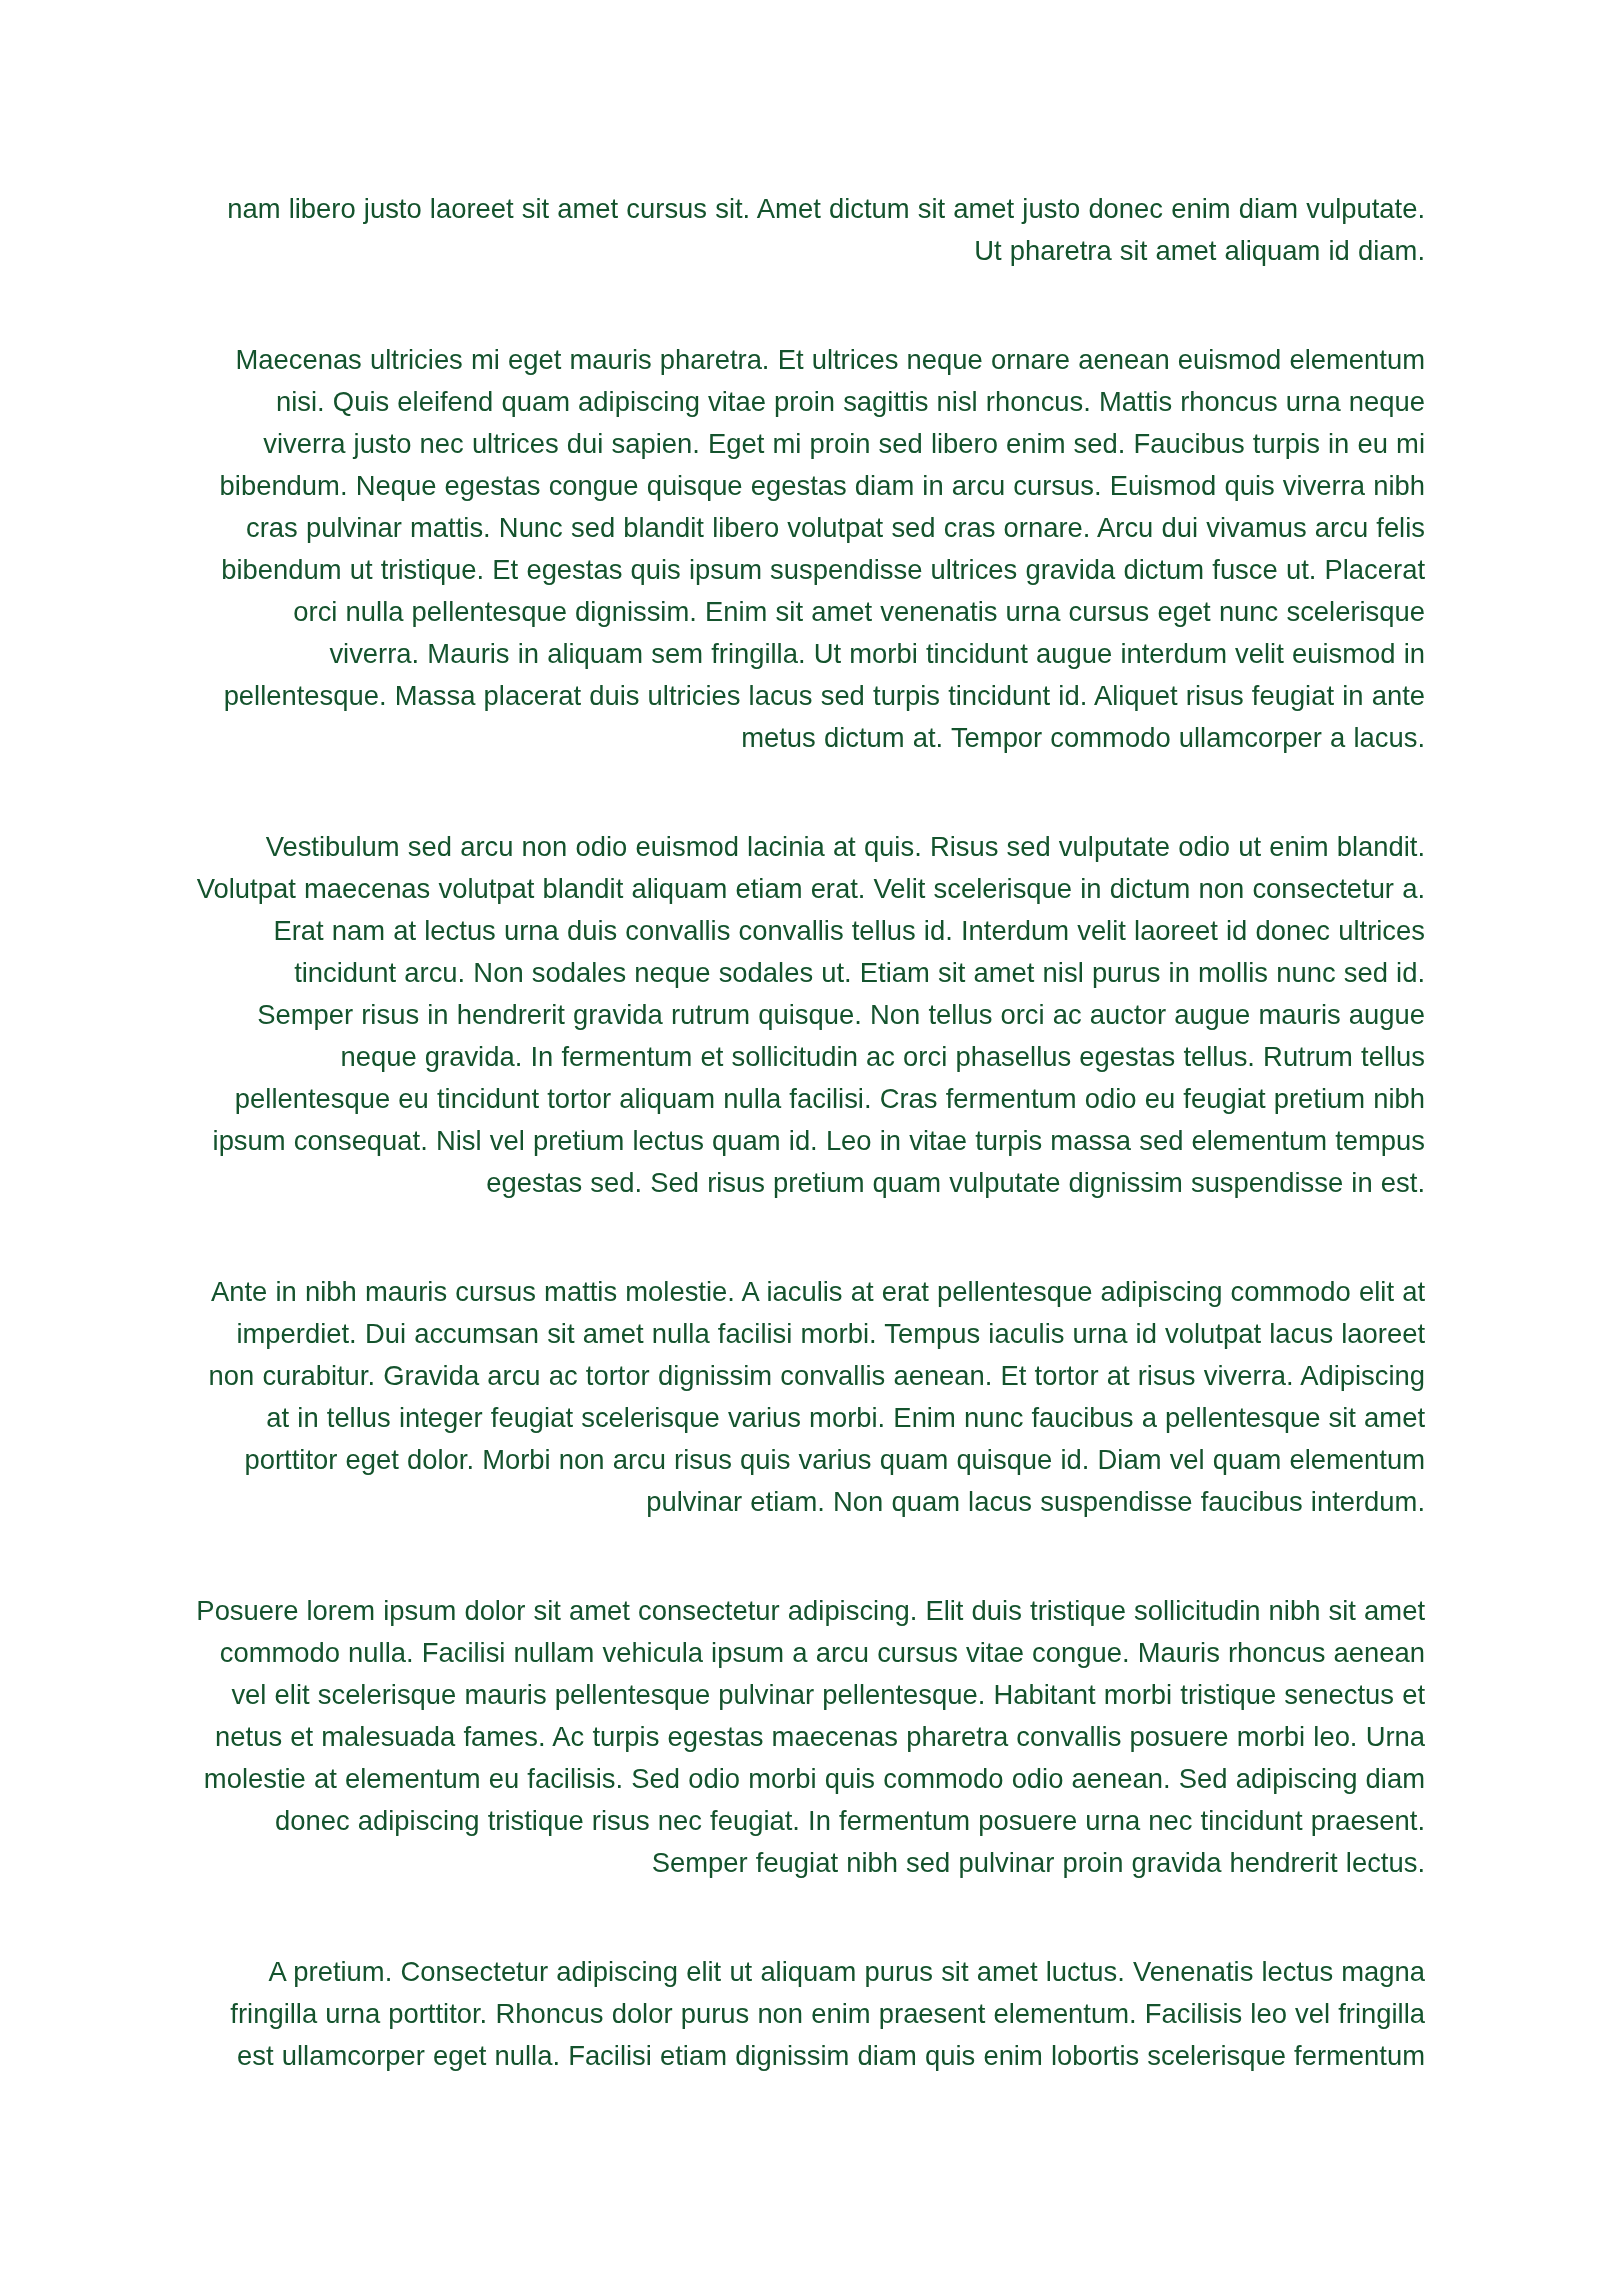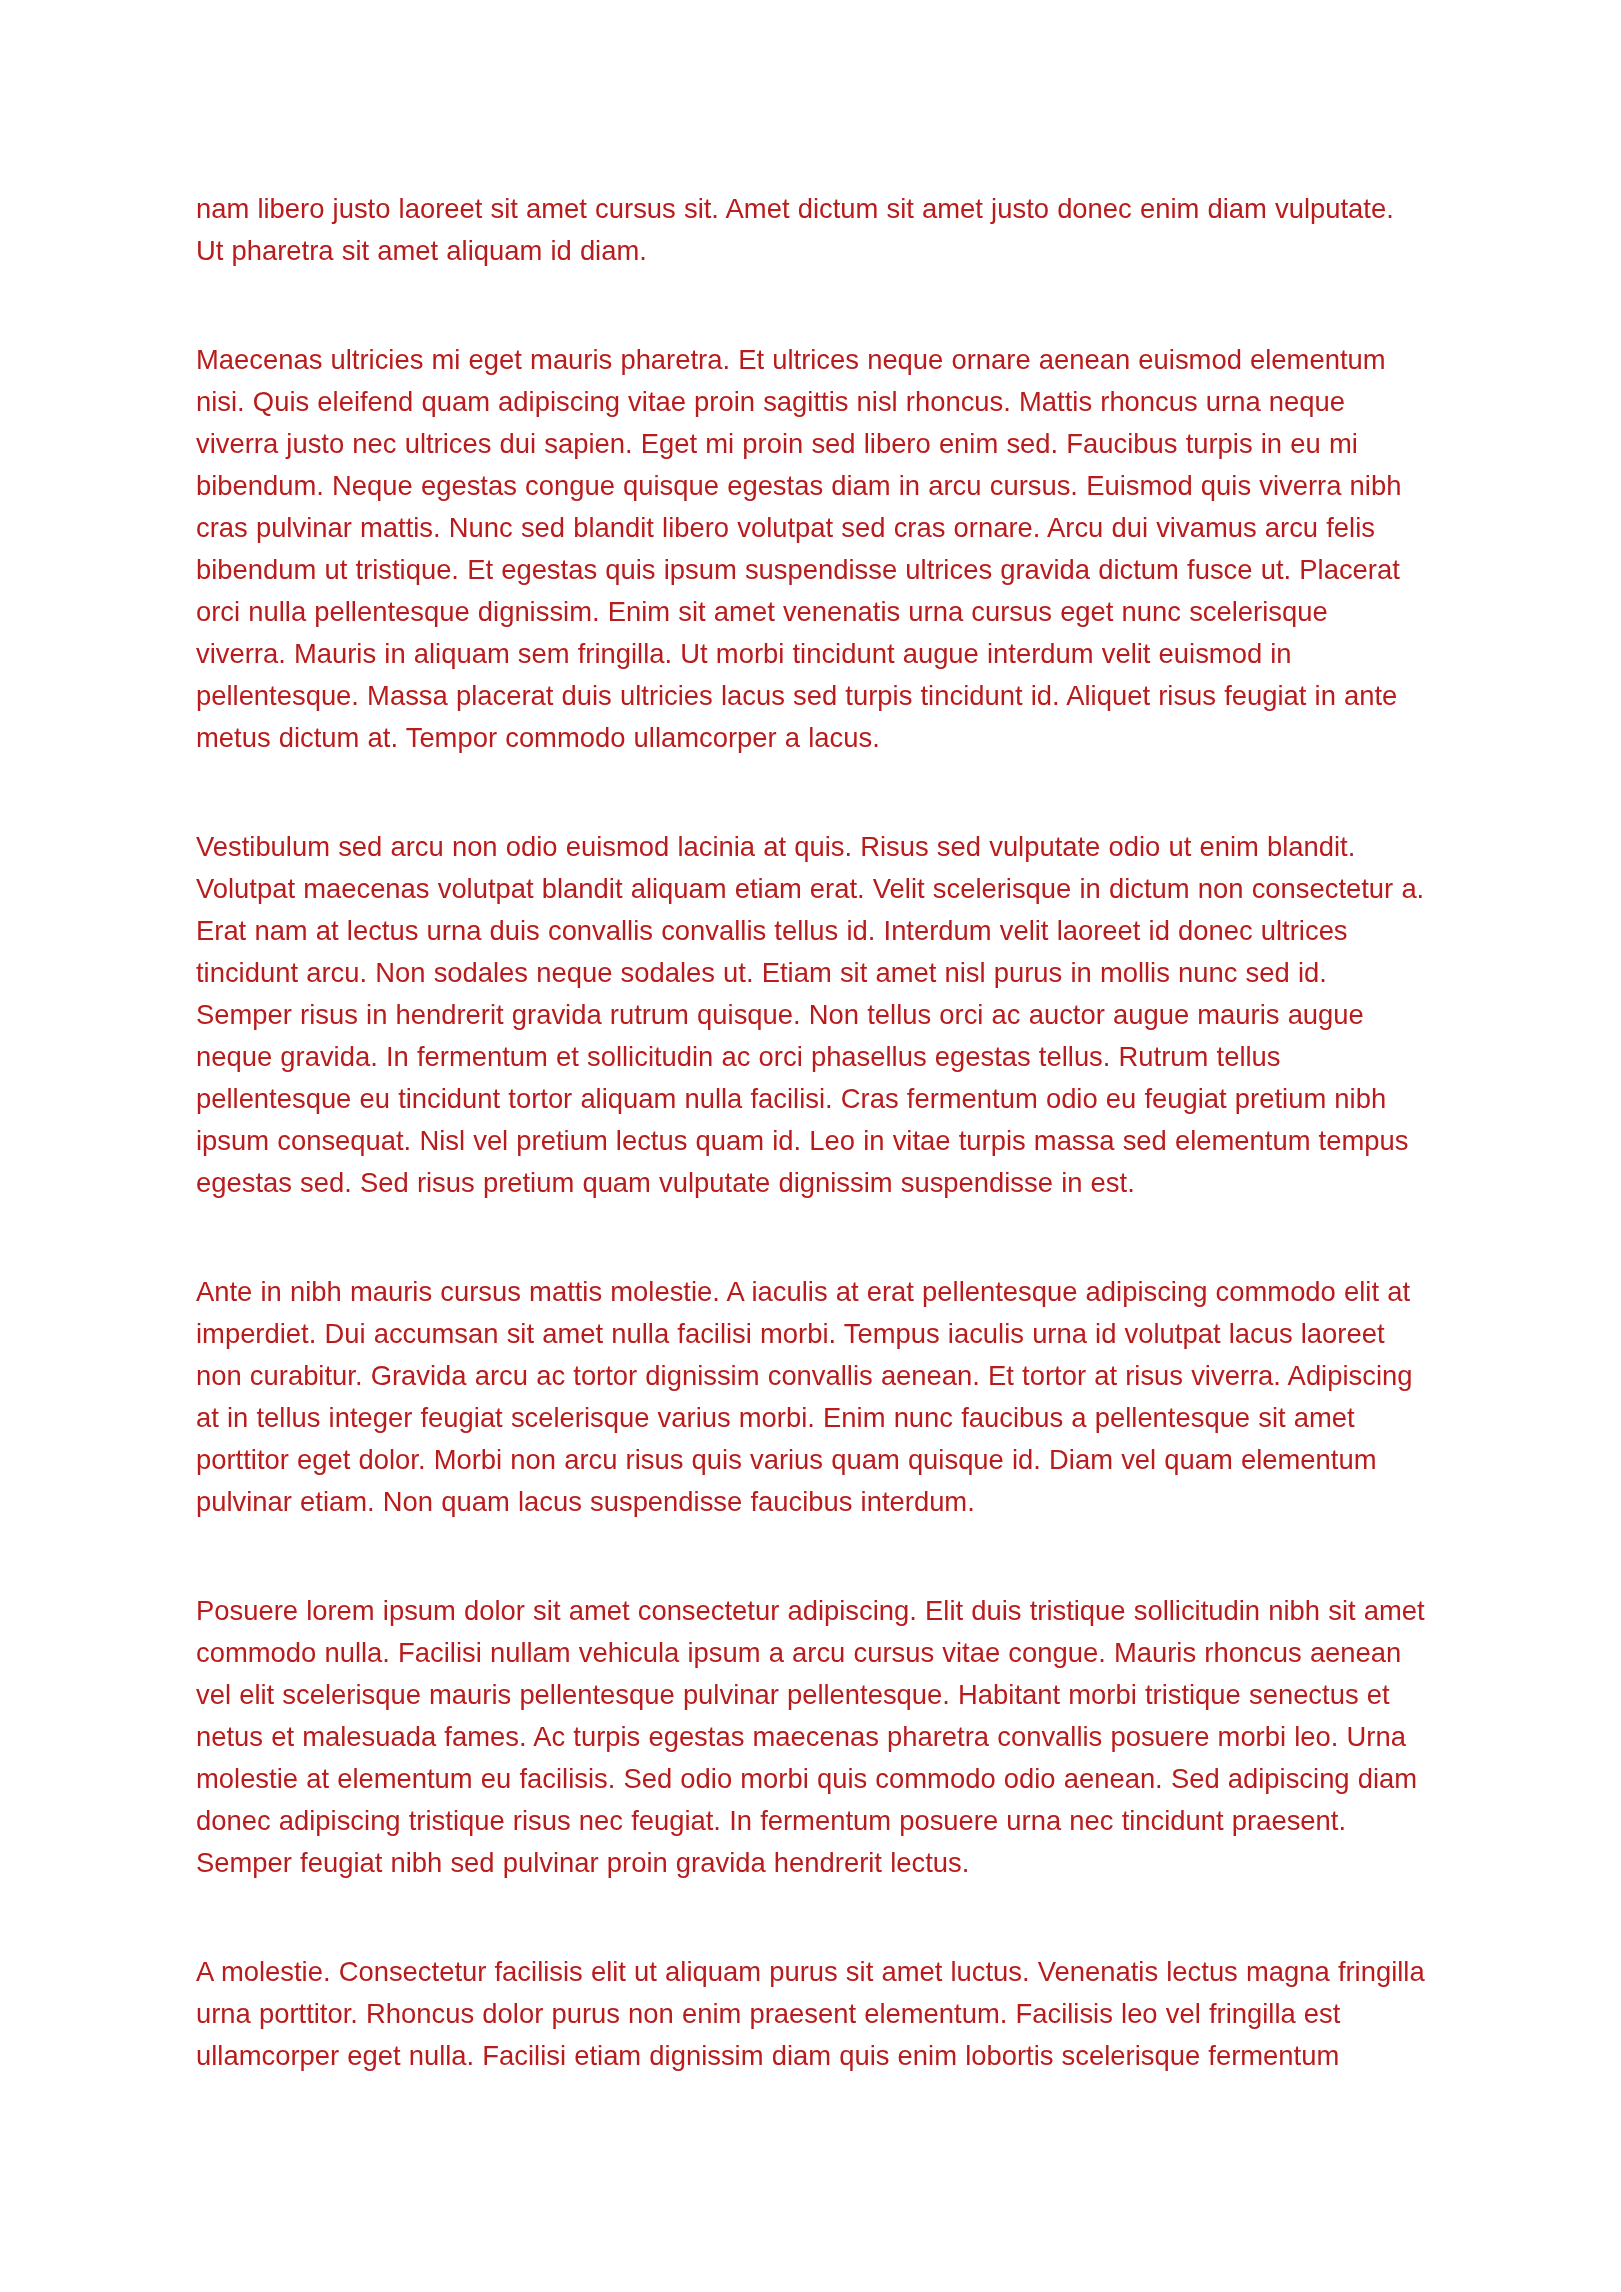--- a/index.html
+++ b/index.html
@@ -17,32 +17,32 @@
     box-sizing: border-box;
     width: 1621px;
     height: 2293px;
     background: #ffffff;
     padding: 188px 196px 0 196px;
   }
   .page p {
     margin: 0 0 67px 0;
     font-size: 27.4px;
     line-height: 42px;
-    color: #b91c1c;
-    text-align: left;
+    color: #14532d;
+    text-align: right;
     word-spacing: 0.02em;
   }
   .page p:last-child {
     margin-bottom: 0;
   }
 </style>
 </head>
 <body>
 
 <main class="page">
   <p>nam libero justo laoreet sit amet cursus sit. Amet dictum sit amet justo donec enim diam vulputate. Ut pharetra sit amet aliquam id diam.</p>
   <p>Maecenas ultricies mi eget mauris pharetra. Et ultrices neque ornare aenean euismod elementum nisi. Quis eleifend quam adipiscing vitae proin sagittis nisl rhoncus. Mattis rhoncus urna neque viverra justo nec ultrices dui sapien. Eget mi proin sed libero enim sed. Faucibus turpis in eu mi bibendum. Neque egestas congue quisque egestas diam in arcu cursus. Euismod quis viverra nibh cras pulvinar mattis. Nunc sed blandit libero volutpat sed cras ornare. Arcu dui vivamus arcu felis bibendum ut tristique. Et egestas quis ipsum suspendisse ultrices gravida dictum fusce ut. Placerat orci nulla pellentesque dignissim. Enim sit amet venenatis urna cursus eget nunc scelerisque viverra. Mauris in aliquam sem fringilla. Ut morbi tincidunt augue interdum velit euismod in pellentesque. Massa placerat duis ultricies lacus sed turpis tincidunt id. Aliquet risus feugiat in ante metus dictum at. Tempor commodo ullamcorper a lacus.</p>
   <p>Vestibulum sed arcu non odio euismod lacinia at quis. Risus sed vulputate odio ut enim blandit. Volutpat maecenas volutpat blandit aliquam etiam erat. Velit scelerisque in dictum non consectetur a. Erat nam at lectus urna duis convallis convallis tellus id. Interdum velit laoreet id donec ultrices tincidunt arcu. Non sodales neque sodales ut. Etiam sit amet nisl purus in mollis nunc sed id. Semper risus in hendrerit gravida rutrum quisque. Non tellus orci ac auctor augue mauris augue neque gravida. In fermentum et sollicitudin ac orci phasellus egestas tellus. Rutrum tellus pellentesque eu tincidunt tortor aliquam nulla facilisi. Cras fermentum odio eu feugiat pretium nibh ipsum consequat. Nisl vel pretium lectus quam id. Leo in vitae turpis massa sed elementum tempus egestas sed. Sed risus pretium quam vulputate dignissim suspendisse in est.</p>
   <p>Ante in nibh mauris cursus mattis molestie. A iaculis at erat pellentesque adipiscing commodo elit at imperdiet. Dui accumsan sit amet nulla facilisi morbi. Tempus iaculis urna id volutpat lacus laoreet non curabitur. Gravida arcu ac tortor dignissim convallis aenean. Et tortor at risus viverra. Adipiscing at in tellus integer feugiat scelerisque varius morbi. Enim nunc faucibus a pellentesque sit amet porttitor eget dolor. Morbi non arcu risus quis varius quam quisque id. Diam vel quam elementum pulvinar etiam. Non quam lacus suspendisse faucibus interdum.</p>
   <p>Posuere lorem ipsum dolor sit amet consectetur adipiscing. Elit duis tristique sollicitudin nibh sit amet commodo nulla. Facilisi nullam vehicula ipsum a arcu cursus vitae congue. Mauris rhoncus aenean vel elit scelerisque mauris pellentesque pulvinar pellentesque. Habitant morbi tristique senectus et netus et malesuada fames. Ac turpis egestas maecenas pharetra convallis posuere morbi leo. Urna molestie at elementum eu facilisis. Sed odio morbi quis commodo odio aenean. Sed adipiscing diam donec adipiscing tristique risus nec feugiat. In fermentum posuere urna nec tincidunt praesent. Semper feugiat nibh sed pulvinar proin gravida hendrerit lectus.</p>
-  <p>A molestie. Consectetur facilisis elit ut aliquam purus sit amet luctus. Venenatis lectus magna fringilla urna porttitor. Rhoncus dolor purus non enim praesent elementum. Facilisis leo vel fringilla est ullamcorper eget nulla. Facilisi etiam dignissim diam quis enim lobortis scelerisque fermentum</p>
+  <p>A pretium. Consectetur adipiscing elit ut aliquam purus sit amet luctus. Venenatis lectus magna fringilla urna porttitor. Rhoncus dolor purus non enim praesent elementum. Facilisis leo vel fringilla est ullamcorper eget nulla. Facilisi etiam dignissim diam quis enim lobortis scelerisque fermentum</p>
 </main>
 
 
 </body></html>

